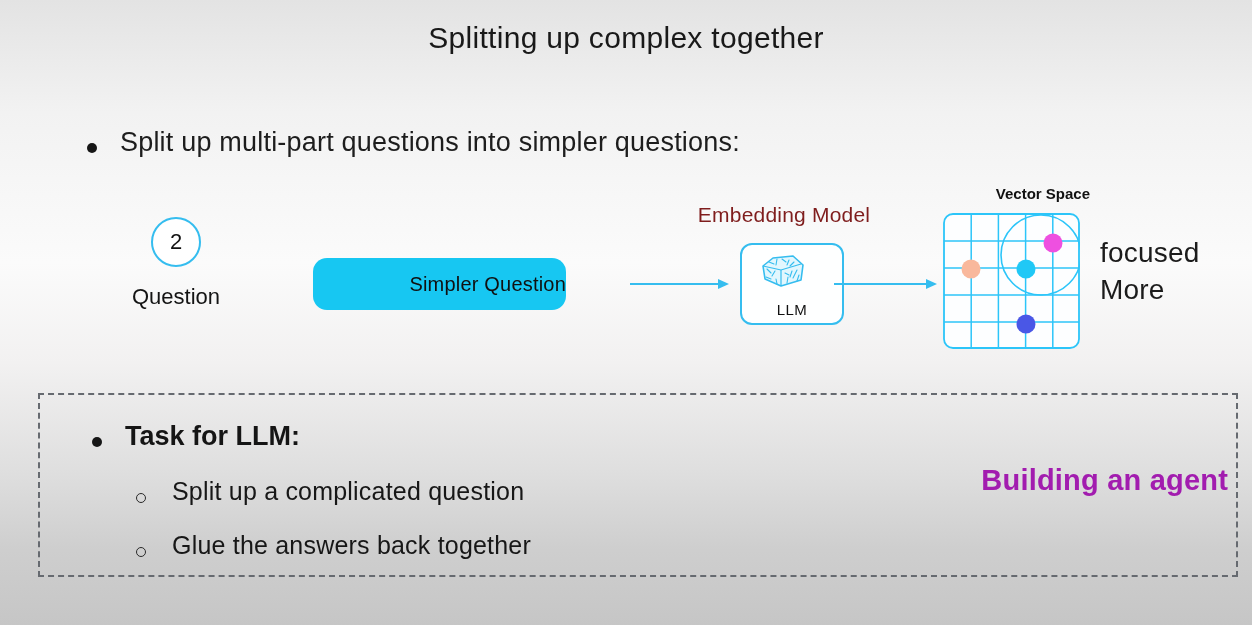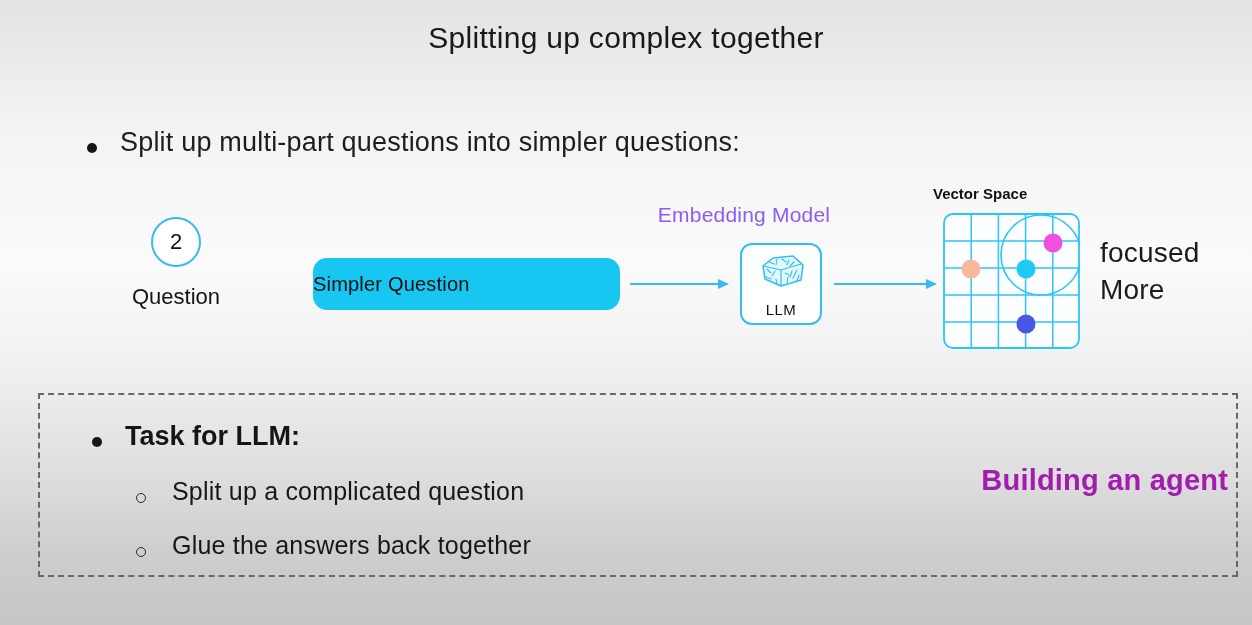--- a/index.html
+++ b/index.html
@@ -45,60 +45,60 @@
   }
   .step-label {
     left: 126px; top: 284px; width: 100px;
     text-align: center;
     font-size: 22px; font-weight: 400; color: #141414;
   }
 
   
   .sq-box {
     left: 313px; top: 258px;
-    width: 307px; height: 52px;
+    width: 253px; height: 52px;
     border-radius: 14px;
     background: var(--accent-cyan-fill);
-    display: flex; align-items: center; justify-content: flex-start;
+    display: flex; align-items: center; justify-content: flex-end;
     font-size: 20px; font-weight: 400; color: #101010;
     letter-spacing: .2px;
   }
 
   
   .flow-arrow { overflow: visible; }
   .arrow-1 { left: 630px; top: 277px; }
   .arrow-2 { left: 834px; top: 277px; }
 
   
   .embedding-label {
-    left: 624px; top: 203px; width: 240px;
+    left: 664px; top: 203px; width: 240px;
     text-align: center;
-    font-size: 21px; font-weight: 400; color: #8b5cf6;
+    font-size: 21px; font-weight: 400; color: #7f1d1d;
     letter-spacing: .2px;
   }
   .llm-box {
     left: 740px; top: 243px;
-    width: 82px; height: 82px;
+    width: 104px; height: 82px;
     border: 2px solid var(--accent-cyan);
     border-radius: 12px;
     background: #feffff;
     display: flex; flex-direction: column;
     align-items: center; justify-content: flex-end;
     padding-bottom: 5px;
   }
   .llm-brain { position: absolute; top: 9px; left: 17px; }
   .llm-label {
     font-size: 15px; font-weight: 500; color: #111;
     letter-spacing: .5px;
   }
 
   
   .vs-label {
     left: 933px; top: 185px; width: 157px;
-    text-align: left;
+    text-align: right;
     font-size: 15px; font-weight: 600; color: #111;
   }
   .vs-grid { left: 943px; top: 213px; }
 
   
   .result-text {
     left: 1100px; top: 234px;
     font-size: 28px; line-height: 37px; font-weight: 400;
     color: #1b1b1b; letter-spacing: .2px;
   }

